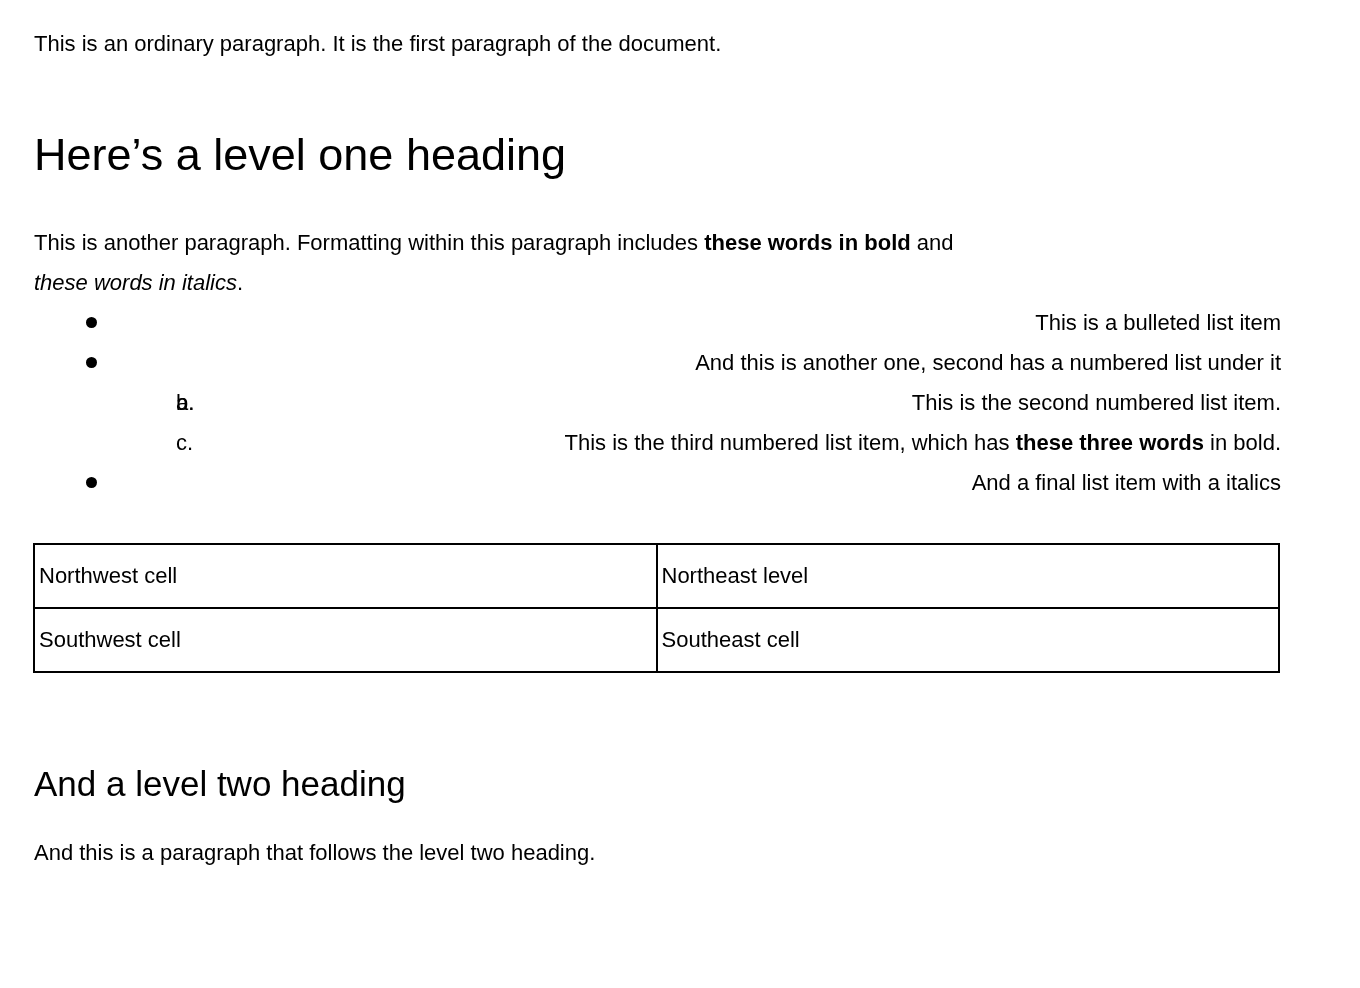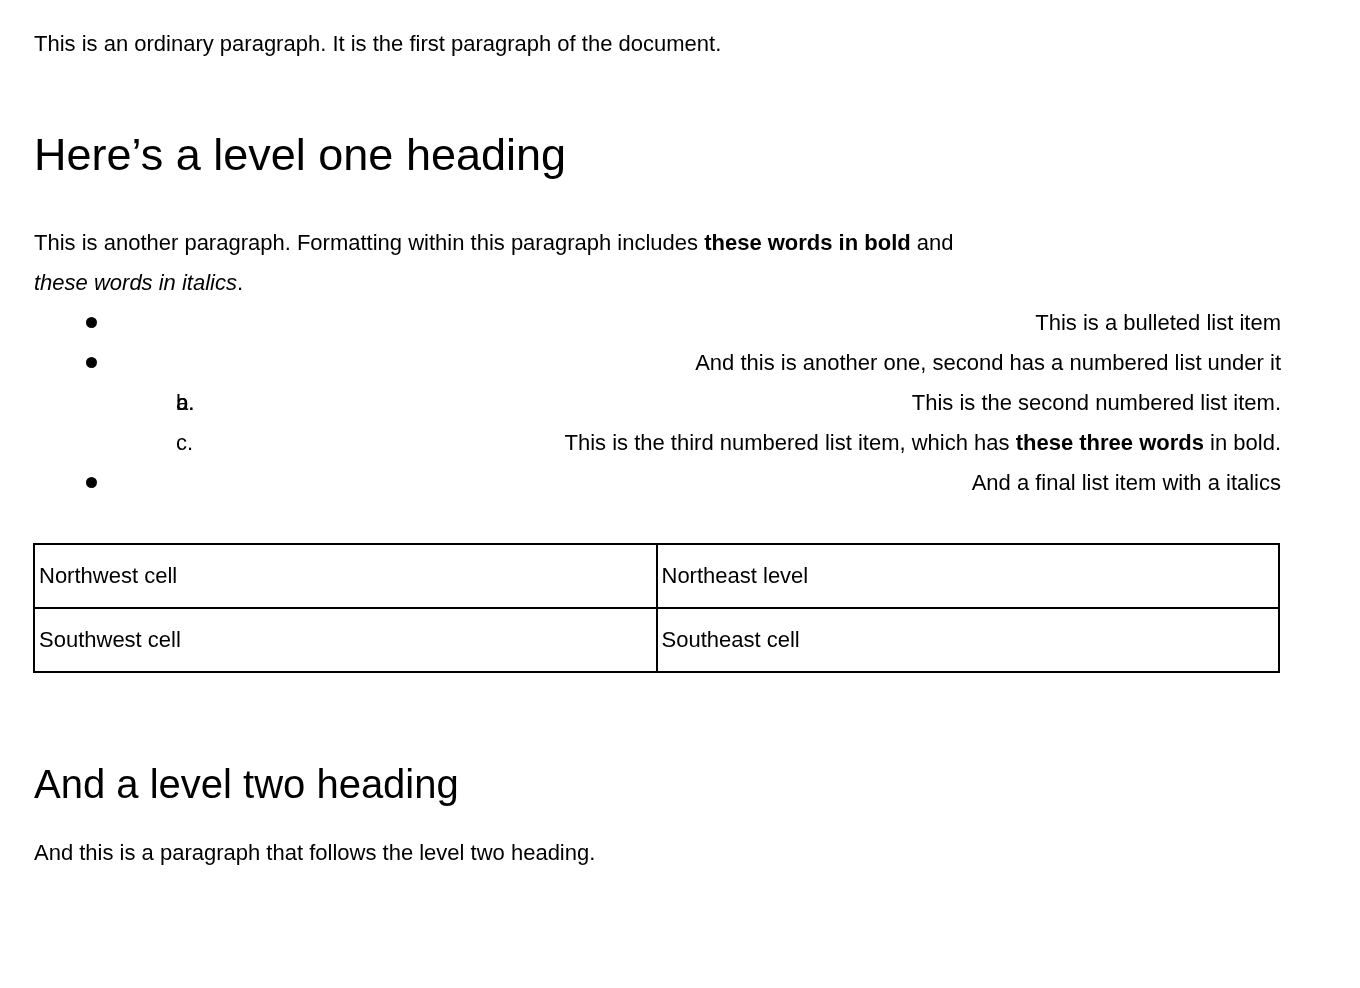--- a/index.html
+++ b/index.html
@@ -29,21 +29,21 @@
     white-space: nowrap;
   }
   h1.doc-h1 {
     font-size: 45px;
     line-height: 54px;
     font-weight: 400;
     margin: 64px 0 10px 0;
     white-space: nowrap;
   }
   h2.doc-h2 {
-    font-size: 40px;
+    font-size: 35px;
     line-height: 42px;
     font-weight: 400;
     margin: 90px 0 0 0;
     white-space: nowrap;
   }
   .para-rich { margin-top: 31px; }
   .para-last { margin-top: 28px; }
   .list-block { margin-top: 0; }
   .li {
     position: relative;

